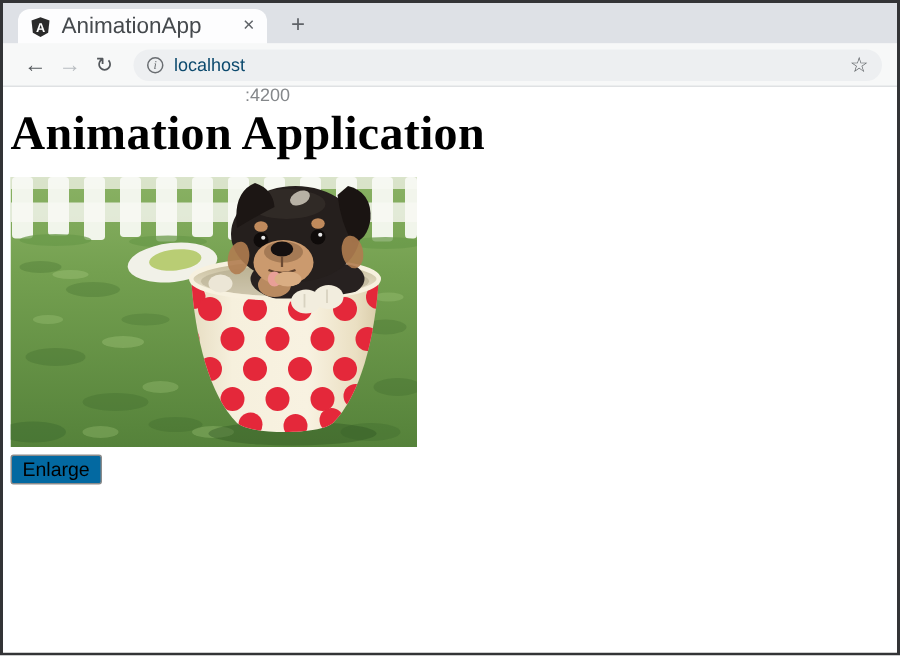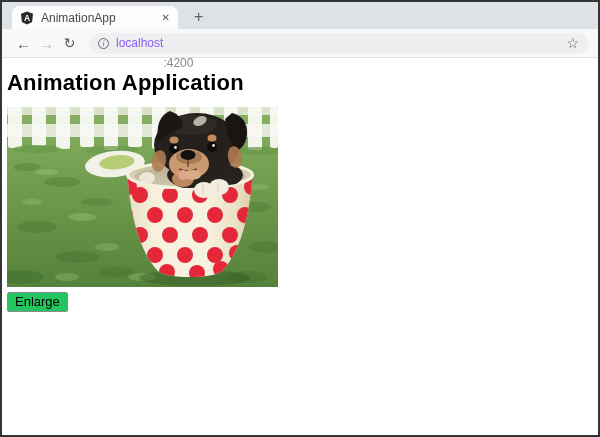--- a/index.html
+++ b/index.html
@@ -19,21 +19,21 @@
     height: 27px; background: #dee1e6;
     display: flex; align-items: flex-end;
   }
   .tab {
     margin-left: 10px; width: 166px; height: 23px;
     background: #fdfdfe; border-radius: 8px 8px 0 0;
     display: flex; align-items: center; padding: 0 8px;
   }
   .favicon { width: 14px; height: 14px; flex: 0 0 auto; margin-right: 7px; }
   .tab-title {
-    flex: 1; font-size: 12px; color: #45494d;
+    flex: 1; font-size: 15px; color: #45494d;
     white-space: nowrap; overflow: hidden;
   }
   .tab-close {
     font-size: 10px; color: #5f6368; margin-left: 6px;
     cursor: default; line-height: 1;
   }
   .new-tab {
     font-size: 16px; color: #5f6368; margin: 0 0 4px 16px;
     line-height: 1; cursor: default;
   }
@@ -55,37 +55,37 @@
     background: #edeff1; border-radius: 11px;
     display: flex; align-items: center; padding: 0 9px;
     font-size: 12px;
   }
   .info-dot {
     width: 11px; height: 11px; border: 1px solid #696d71; border-radius: 50%;
     font-size: 8px; line-height: 9px; text-align: center; color: #696d71;
     flex: 0 0 auto; margin-right: 7px; font-style: italic;
     font-family: "Liberation Serif", serif;
   }
-  .url-host { color: #8b5cf6; }
+  .url-host { color: #0c4a6e; }
   .url-port { color: #84878a; margin-top: 40px; }
   .omni-spacer { flex: 1; }
   .star { font-size: 14px; color: #55595d; line-height: 1; cursor: default; }
 
   
   .page { background: #fff; height: 376px; padding-left: 5px; }
   .page h2 {
-    font-family: Liberation Sans, sans-serif;
-    font-size: 22px; font-weight: 700; color: #000;
+    font-family: Liberation Serif, serif;
+    font-size: 32px; font-weight: 700; color: #000;
     margin: 12px 0 11px 0; letter-spacing: .2px;
   }
   .photo { display: block; }
   .enlarge-btn {
     margin-top: 5px;
     font-family: "Liberation Sans", sans-serif; font-size: 13px; color: #000;
-    background: #22c55e; border: 1px solid #8b8b8b; border-radius: 2px;
+    background: #0369a1; border: 1px solid #8b8b8b; border-radius: 2px;
     padding: 1px 7px 2px;
   }
 </style>
 </head>
 <body>
 
 <div class="window">
 
   <div class="tab-strip">
     <div class="tab">

